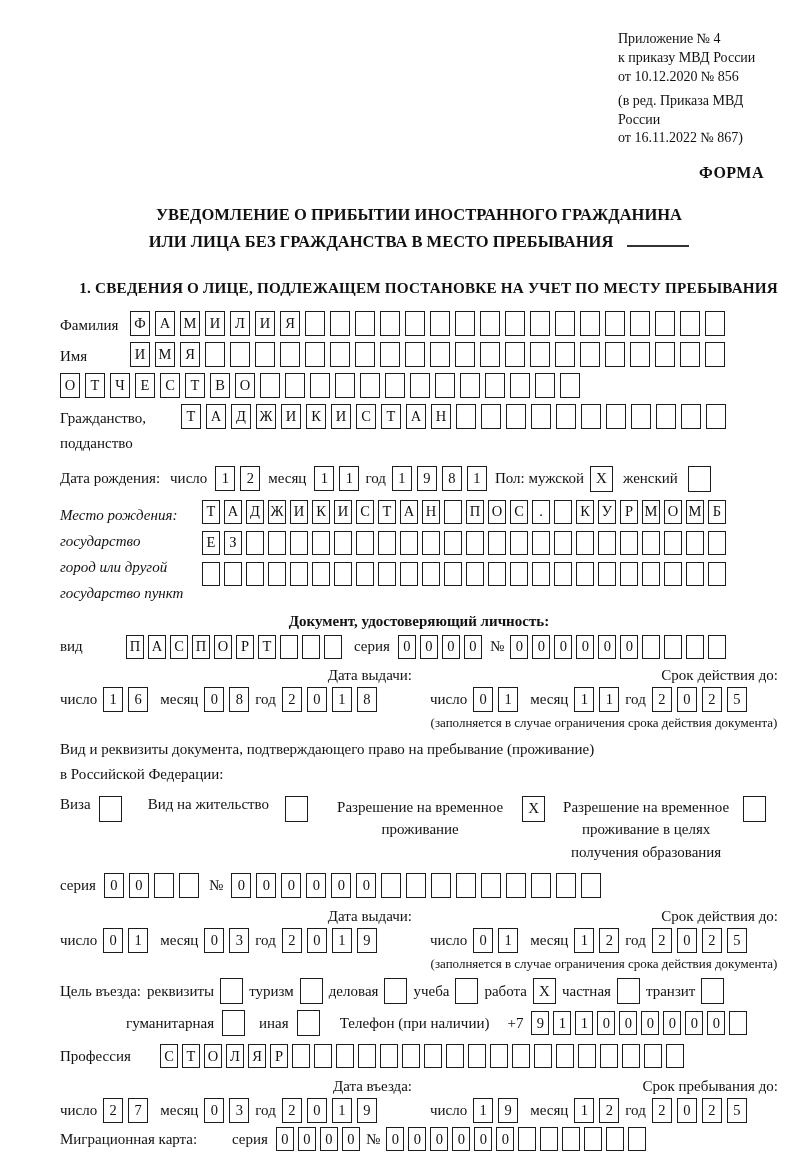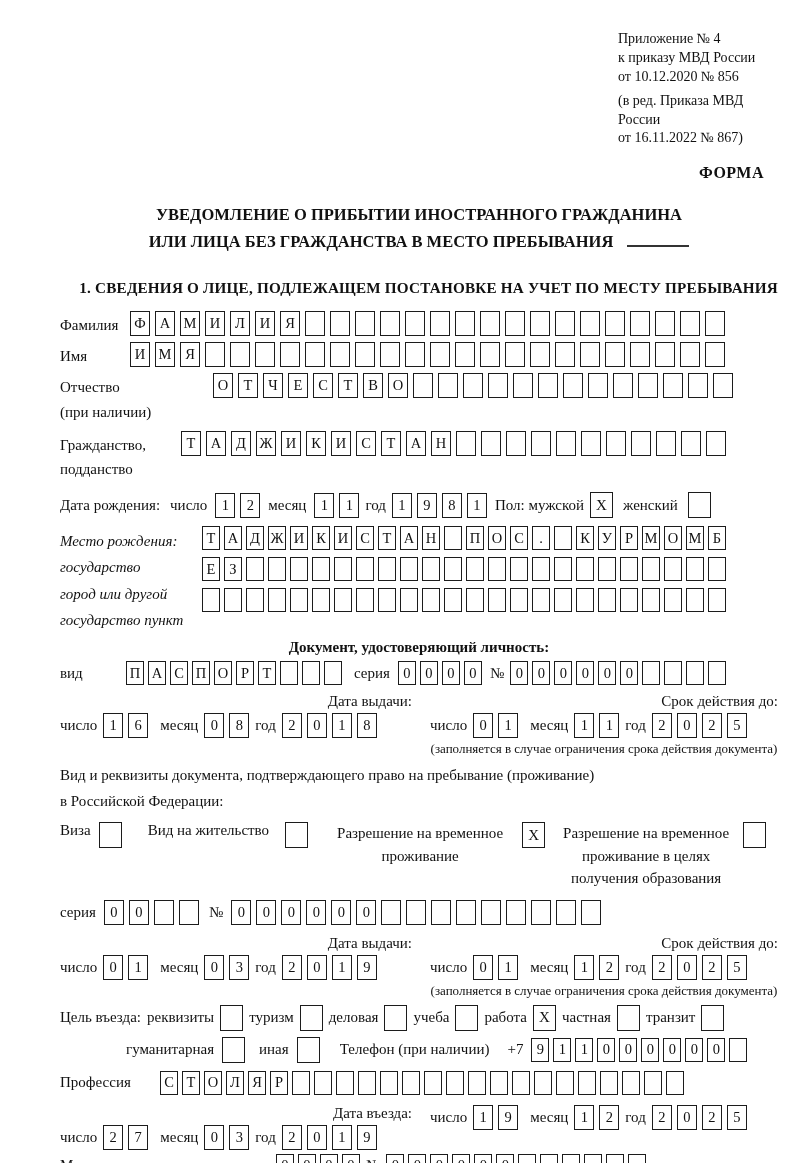--- a/index.html
+++ b/index.html
@@ -130,24 +130,20 @@
         <span class="cell"></span>
         <span class="cell"></span>
         <span class="cell"></span>
         <span class="cell"></span>
         <span class="cell"></span>
         <span class="cell"></span>
       </div>
   </div>
 
   <div class="frow">
-    <div class="lbl-stack" style="width:153px;">
-      <div>Отчество</div>
-      <div>(при наличии)</div>
-    </div>
     <div class="cells">
         <span class="cell">О</span>
         <span class="cell">Т</span>
         <span class="cell">Ч</span>
         <span class="cell">Е</span>
         <span class="cell">С</span>
         <span class="cell">Т</span>
         <span class="cell">В</span>
         <span class="cell">О</span>
         <span class="cell"></span>
@@ -589,20 +585,21 @@
         <span>год</span>
         <span class="cells">
             <span class="cell">2</span>
             <span class="cell">0</span>
             <span class="cell">1</span>
             <span class="cell">9</span>
           </span>
       </div>
     </div>
     <div class="dc-right">
+      <div class="dc-head">Срок пребывания до:</div>
       <div class="drow">
         <span>число</span>
         <span class="cells">
             <span class="cell">1</span>
             <span class="cell">9</span>
           </span>
         <span class="mL6">месяц</span>
         <span class="cells">
             <span class="cell">1</span>
             <span class="cell">2</span>

